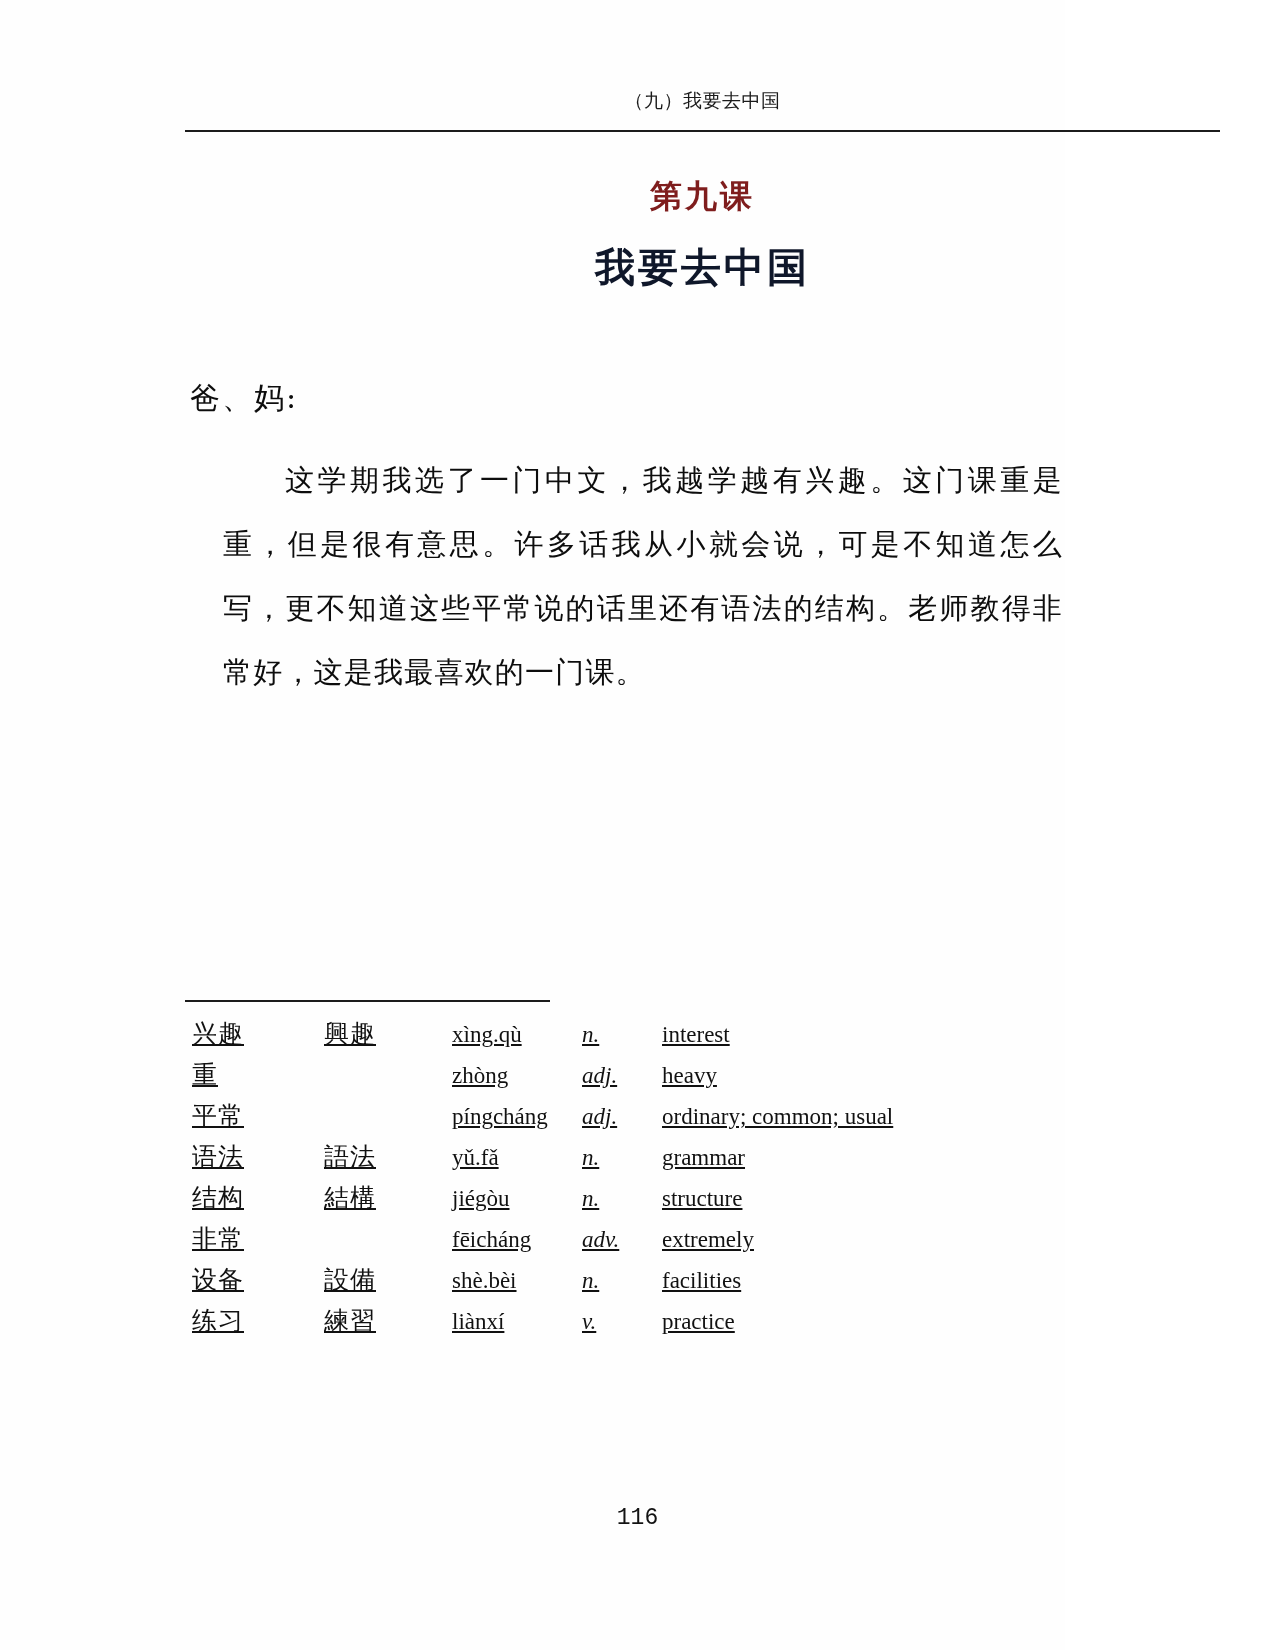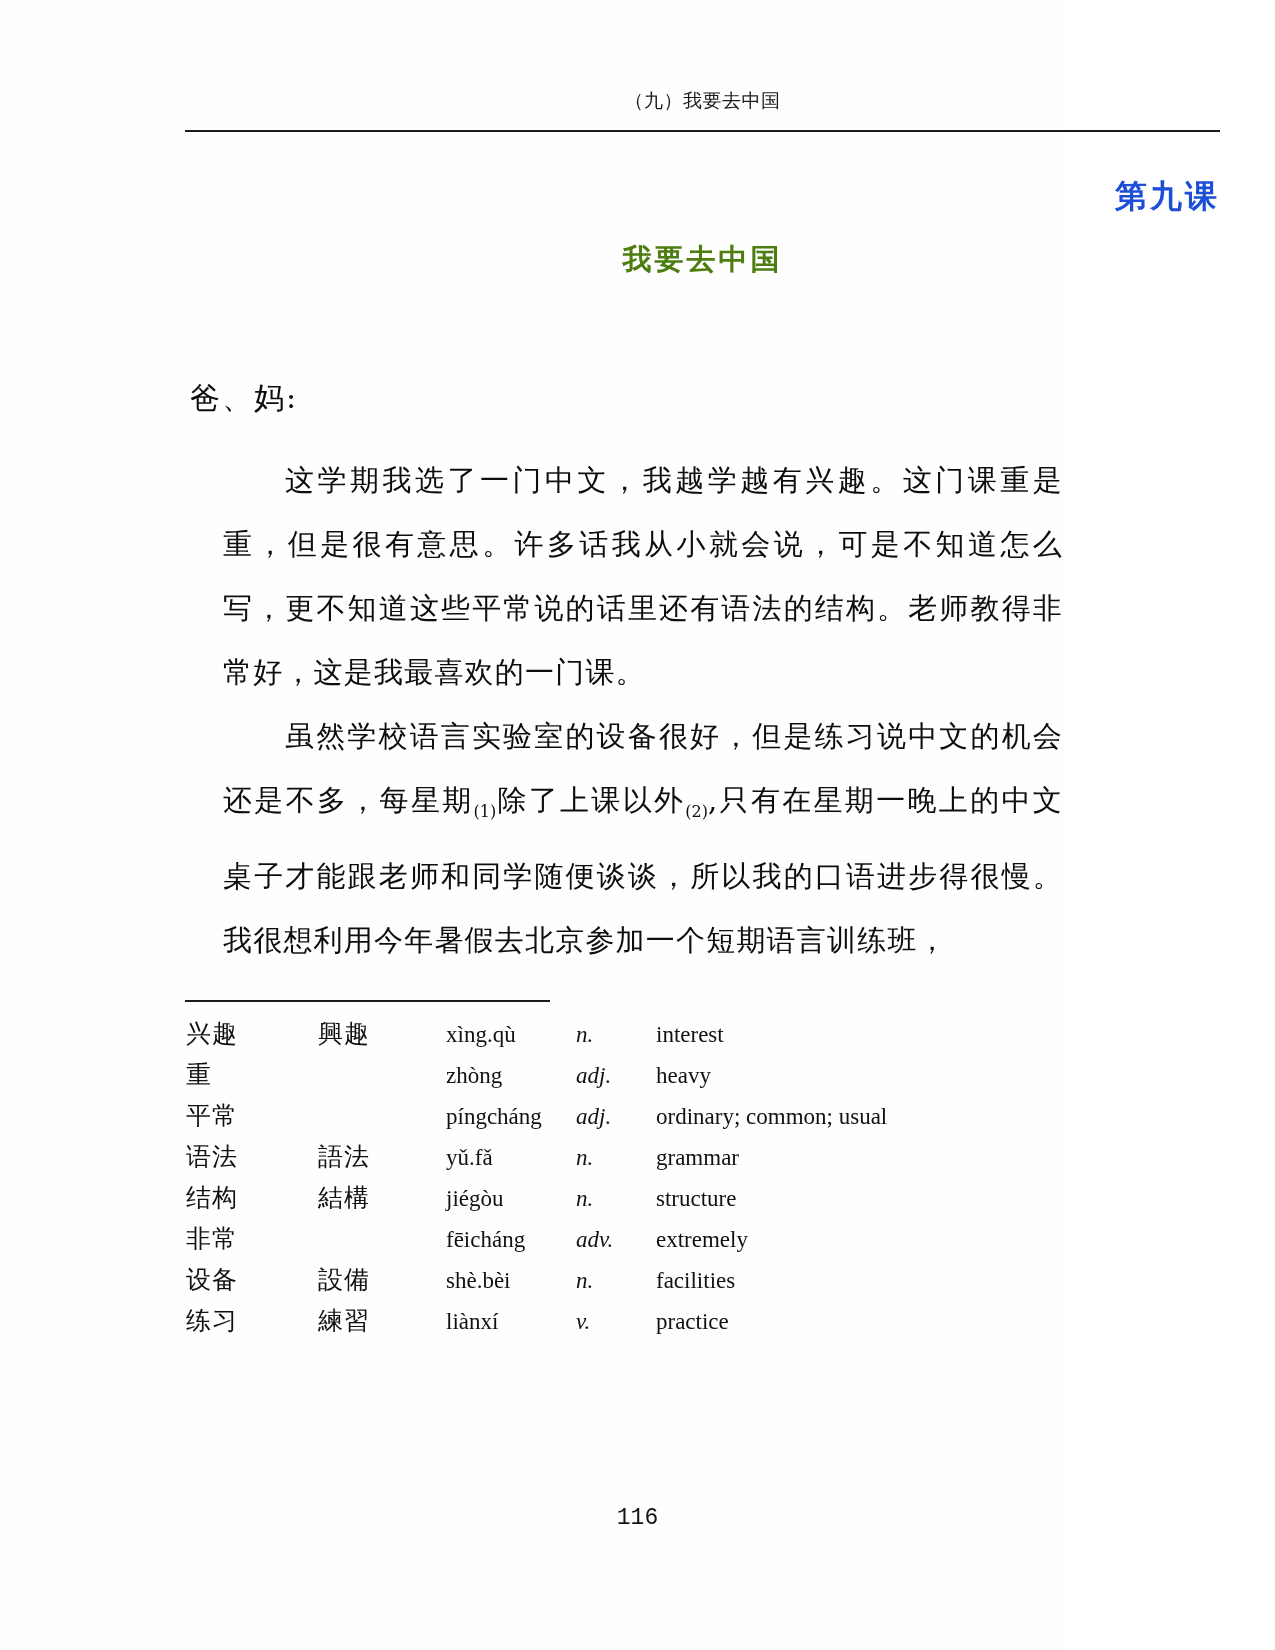--- a/index.html
+++ b/index.html
@@ -43,38 +43,38 @@
     height: 0;
     border-top: 2px solid #1c1c1c;
   }
 
   
   .lesson-title {
     position: absolute;
     left: 185px;
     top: 175px;
     width: 1035px;
-    text-align: right;
+    text-align: center;
     font-family: "DejaVu Serif", "Liberation Serif", serif;
     font-size: 32px;
     font-weight: bold;
     letter-spacing: 3px;
-    color: #1d4ed8;
+    color: #7f1d1d;
   }
   .lesson-subtitle {
     position: absolute;
     left: 185px;
     top: 240px;
     width: 1035px;
     text-align: center;
     font-family: Liberation Mono, monospace;
-    font-size: 29px;
+    font-size: 40px;
     font-weight: bold;
     letter-spacing: 3px;
-    color: #4d7c0f;
+    color: #0f172a;
   }
 
   
   .salutation {
     position: absolute;
     left: 190px;
     top: 378px;
     font-size: 30px;
     letter-spacing: 2px;
     color: #0d0d0d;
@@ -108,23 +108,24 @@
   .vocab-rule {
     position: absolute;
     left: 185px;
     top: 1000px;
     width: 365px;
     height: 0;
     border-top: 2px solid #1c1c1c;
   }
   .vocab {
     position: absolute;
-    left: 186px;
+    left: 192px;
     top: 1022px;
     width: 1000px;
+    text-decoration: underline;
   }
   .vocab table {
     border-collapse: collapse;
     font-size: 23px;
   }
   .vocab td {
     padding: 0 0 16px 0;
     vertical-align: baseline;
     white-space: nowrap;
     line-height: 24px;
@@ -155,21 +156,20 @@
   <div class="runhead">（九）我要去中国</div>
   <div class="rule"></div>
 
   <div class="lesson-title">第九课</div>
   <div class="lesson-subtitle">我要去中国</div>
 
   <div class="salutation">爸、妈:</div>
 
   <div class="bodytext">
     <p class="indent">这学期我选了一门中文，我越学越有兴趣。这门课重是重，但是很有意思。许多话我从小就会说，可是不知道怎么写，更不知道这些平常说的话里还有语法的结构。老师教得非常好，这是我最喜欢的一门课。</p>
-    <p class="indent"><span>虽然学校语言实验室的设备很好，但是练习说中文的机会还是不多，每星期</span><span class="fn">(1)</span><span>除了上课以外</span><span class="fn">(2)</span><span>,只有在星期一晚上的中文桌子才能跟老师和同学随便谈谈，所以我的口语进步得很慢。我很想利用今年暑假去北京参加一个短期语言训练班，</span></p>
   </div>
 
   <div class="vocab-rule"></div>
 
   <div class="vocab">
     <table>
       <tbody>
         <tr>
           <td class="col-simp">兴趣</td>
           <td class="col-trad">興趣</td>

